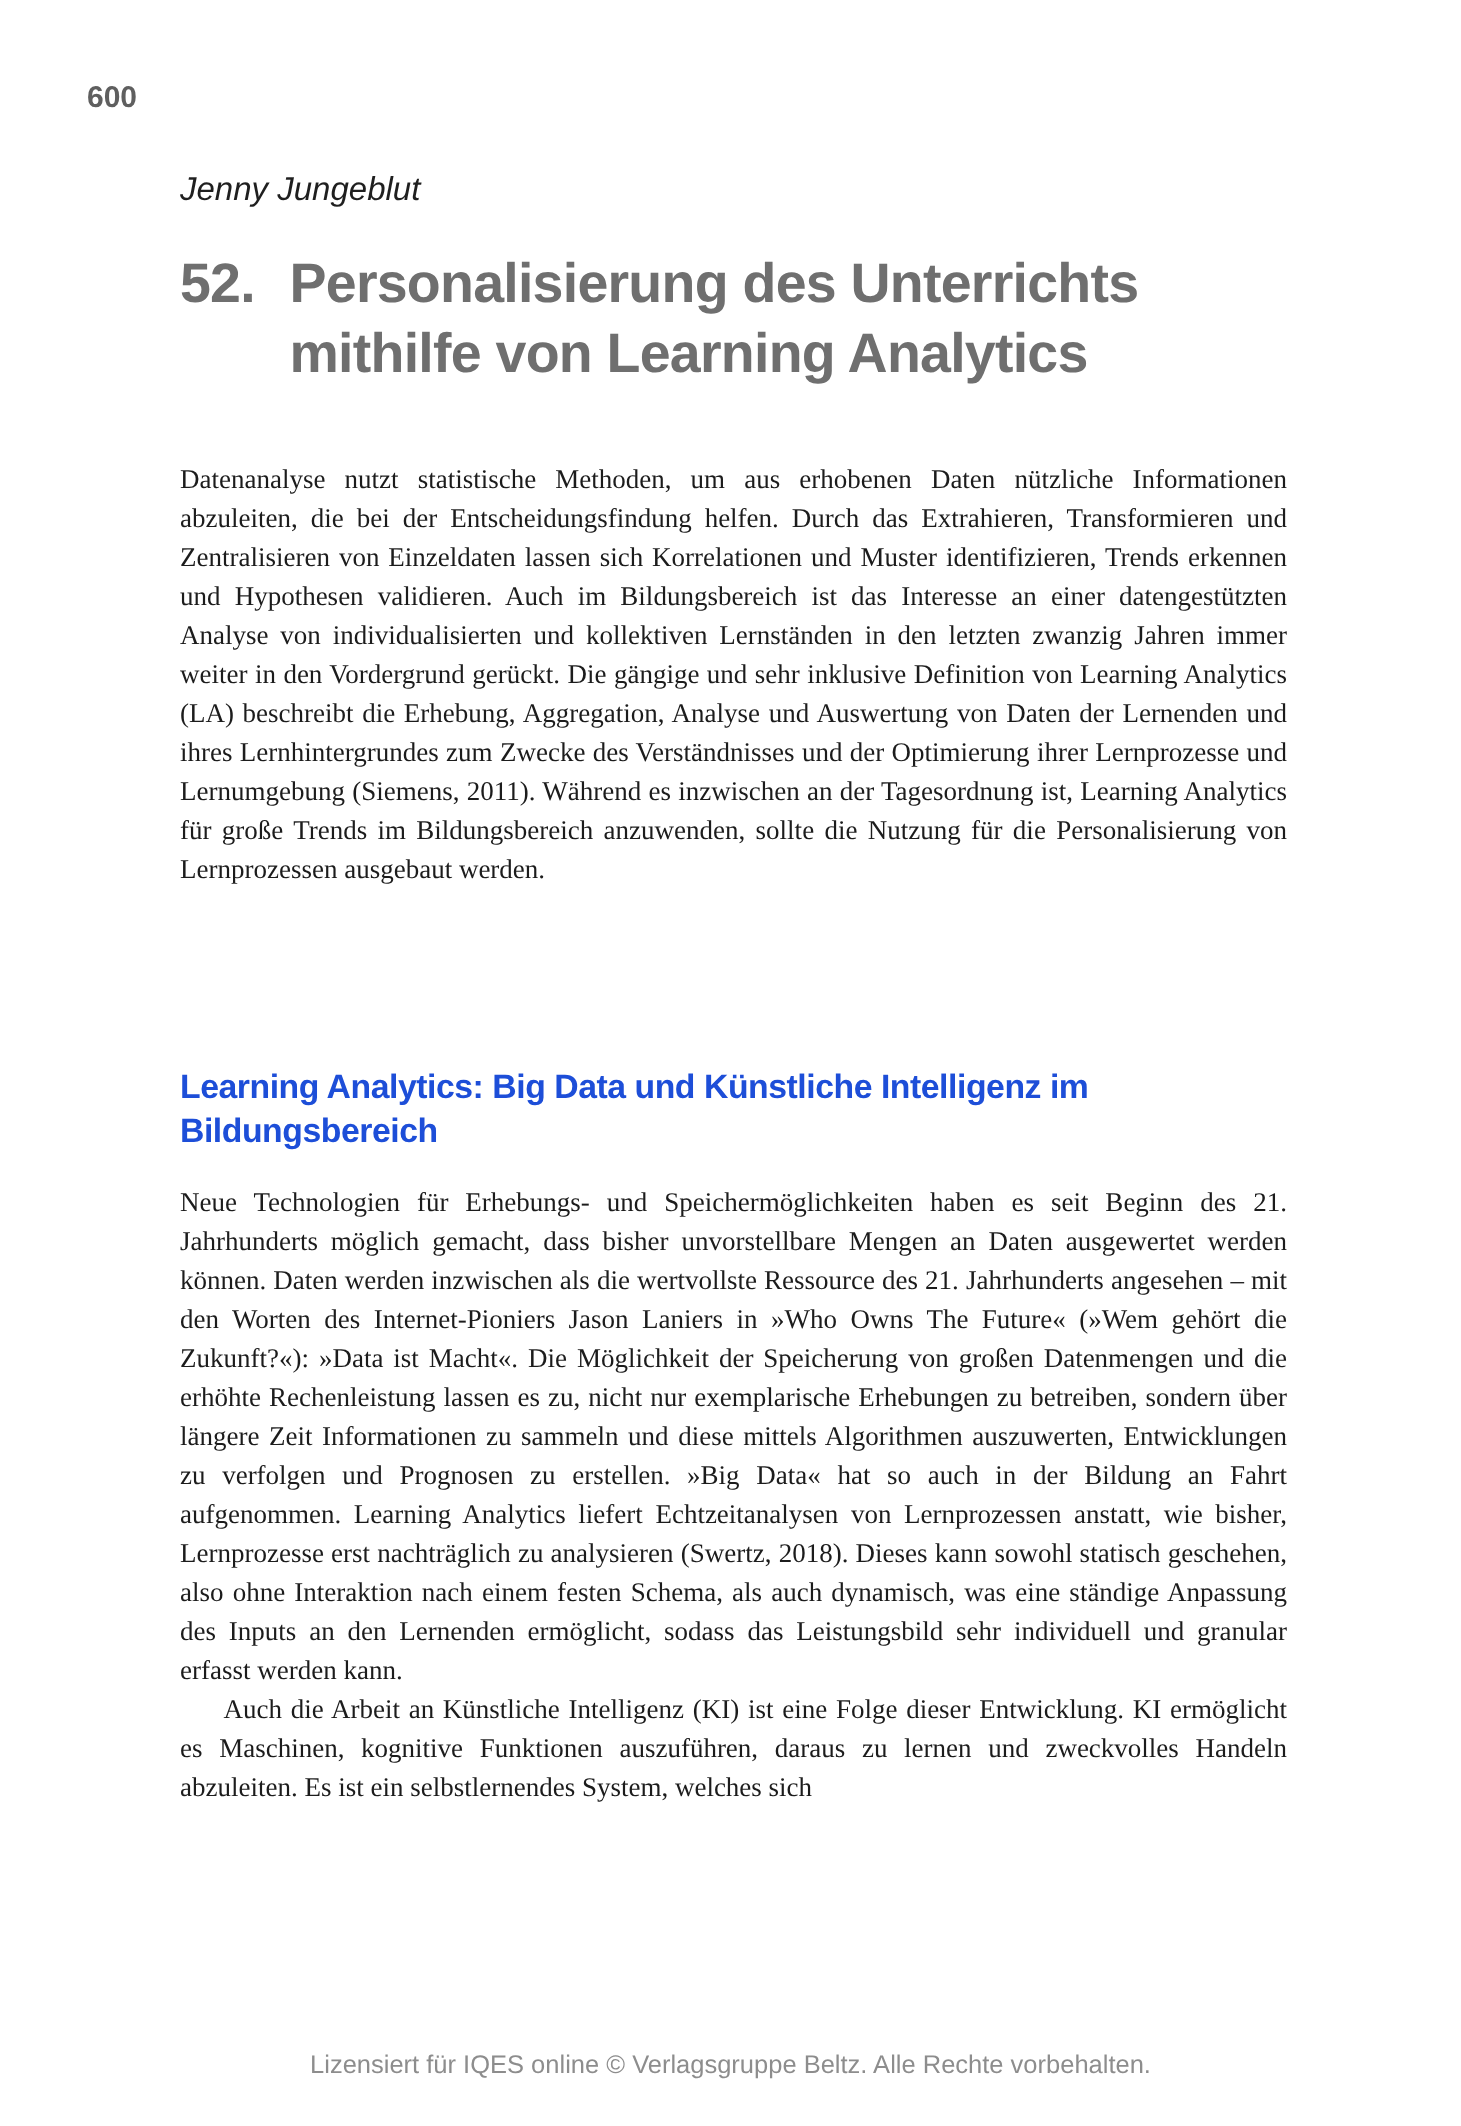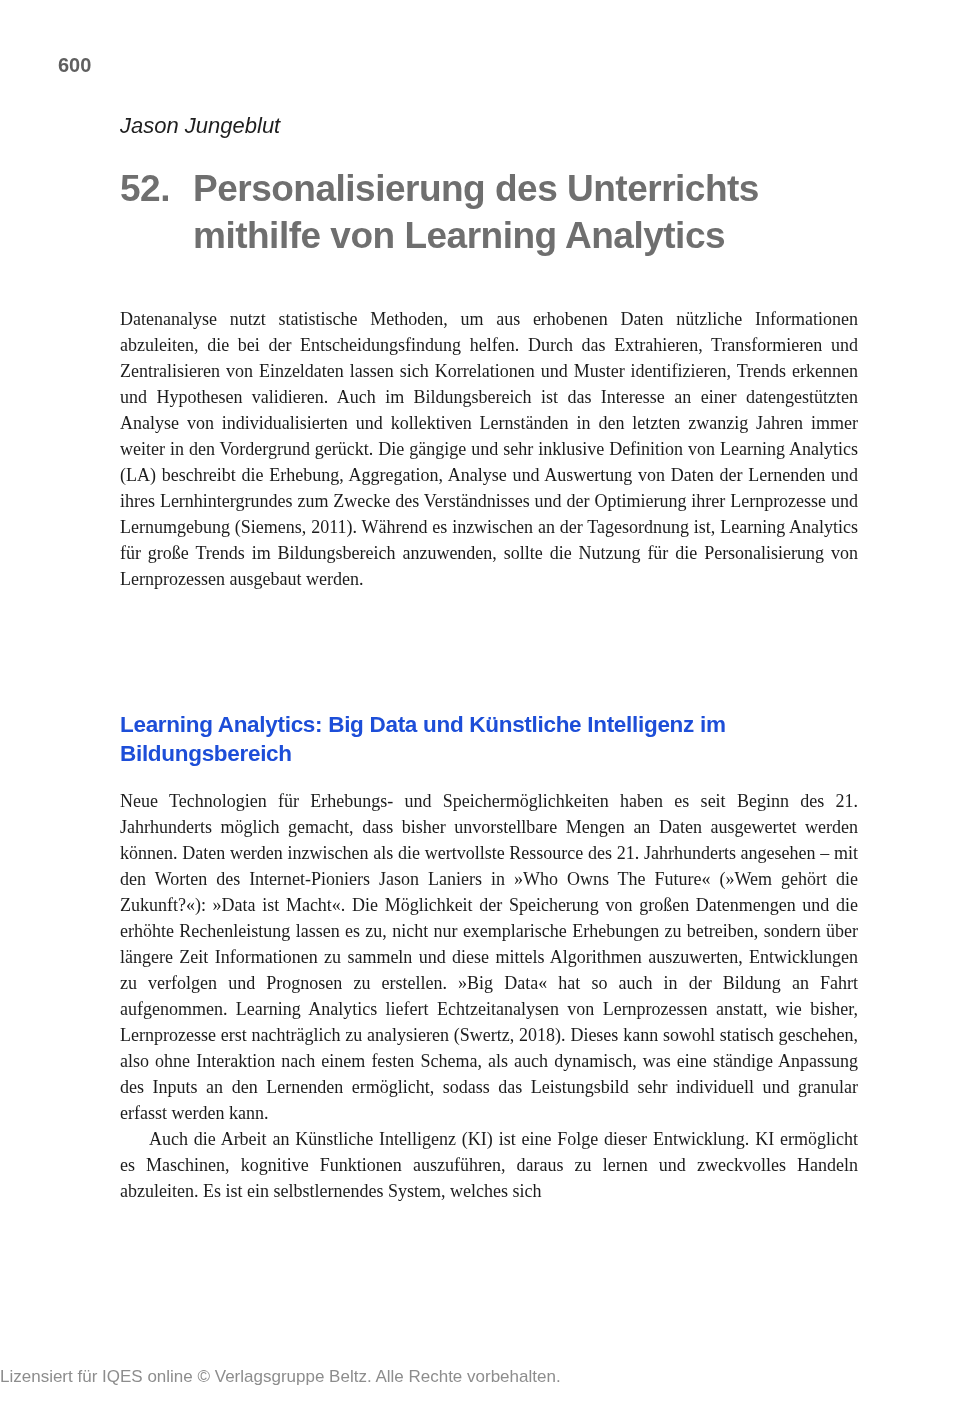--- a/index.html
+++ b/index.html
@@ -90,33 +90,34 @@
     margin: 0;
   }
   .section-body p.indented {
     text-indent: 29px;
   }
   .footer-license {
     position: absolute;
     left: 0;
     top: 1367px;
     width: 974px;
+    text-align: center;
     font-family: "Liberation Sans", sans-serif;
     font-size: 17px;
     color: #8d8d8d;
   }
 </style>
 </head>
 <body>
 
 <div class="page">
 
   <div class="page-number">600</div>
 
-  <div class="author">Jason Jungeblut</div>
+  <div class="author">Jenny Jungeblut</div>
 
   <h1 class="chapter-heading" style="margin:0;">
     <span class="chapter-number">52.</span>
     <span class="chapter-title">Personalisierung des Unterrichts mithilfe von Learning Analytics</span>
   </h1>
 
   <p class="intro-paragraph body-text" style="margin:0;">Datenanalyse nutzt statistische Methoden, um aus erhobenen Daten nützliche Informationen abzuleiten, die bei der Entscheidungsfindung helfen. Durch das Extrahieren, Transformieren und Zentralisieren von Einzeldaten lassen sich Korrelationen und Muster identifizieren, Trends erkennen und Hypothesen validieren. Auch im Bildungsbereich ist das Interesse an einer datengestützten Analyse von individualisierten und kollektiven Lernständen in den letzten zwanzig Jahren immer weiter in den Vordergrund gerückt. Die gängige und sehr inklusive Definition von Learning Analytics (LA) beschreibt die Erhebung, Aggregation, Analyse und Auswertung von Daten der Lernenden und ihres Lernhintergrundes zum Zwecke des Verständnisses und der Optimierung ihrer Lernprozesse und Lernumgebung (Siemens, 2011). Während es inzwischen an der Tagesordnung ist, Learning Analytics für große Trends im Bildungsbereich anzuwenden, sollte die Nutzung für die Personalisierung von Lernprozessen ausgebaut werden.</p>
 
   <h2 class="section-heading" style="margin:0;">Learning Analytics: Big Data und Künstliche Intelligenz im Bildungsbereich</h2>
 

